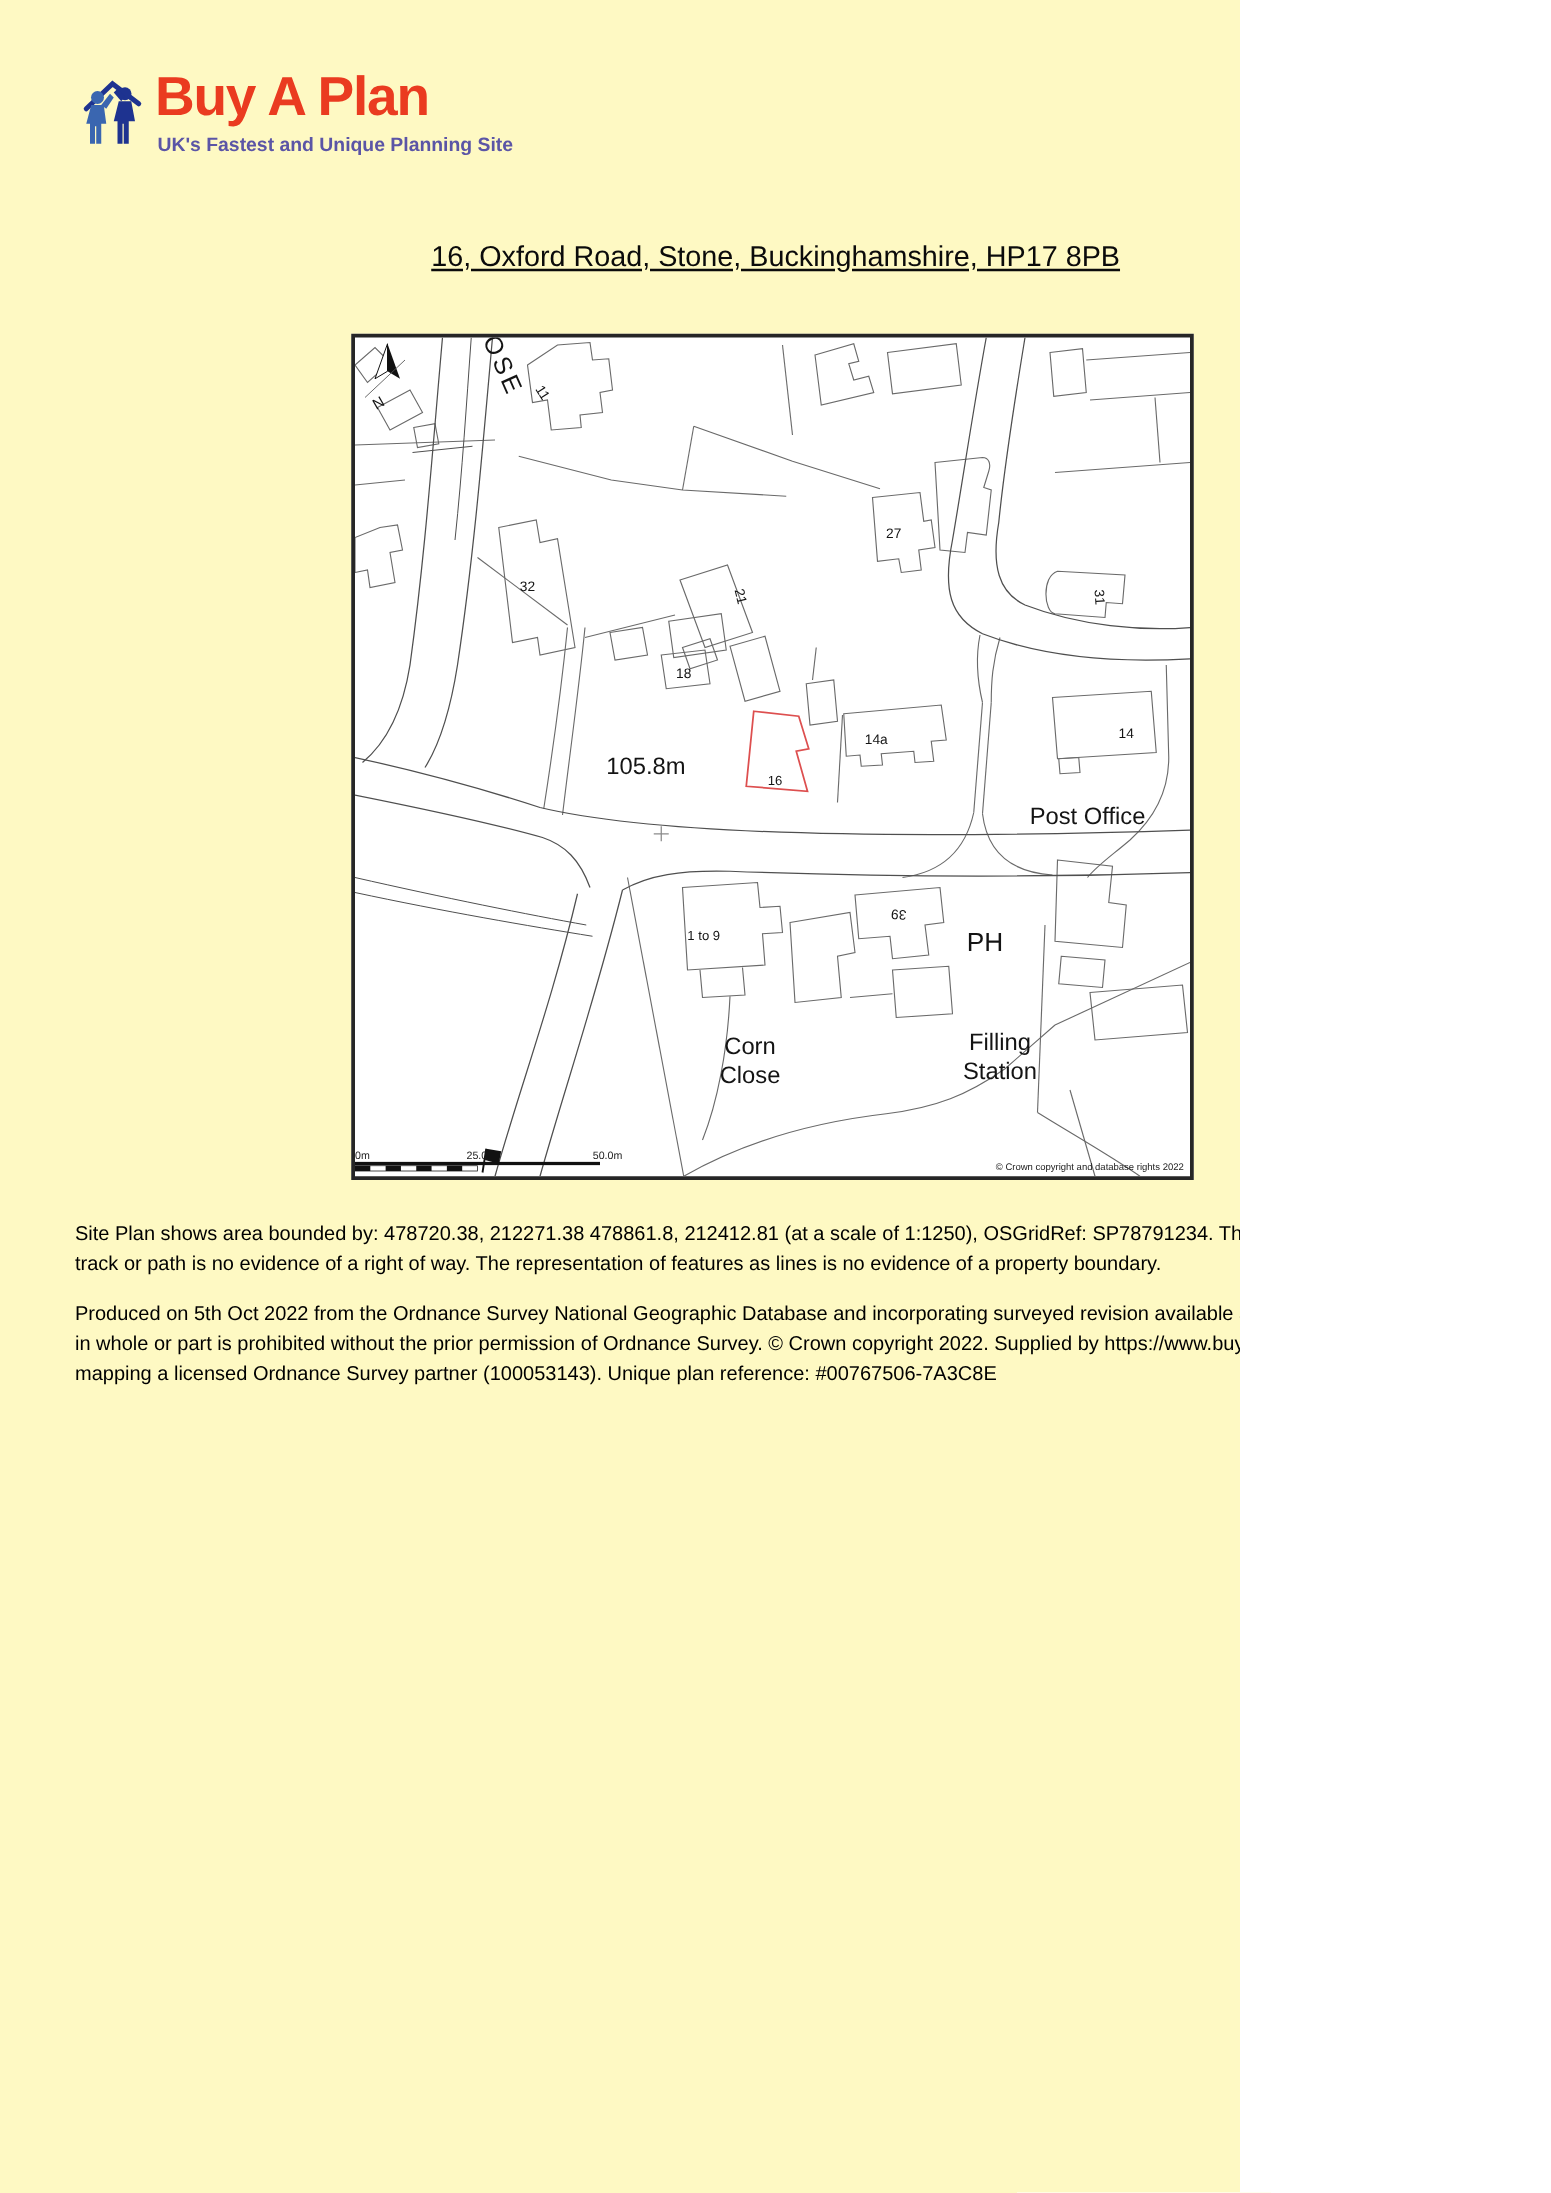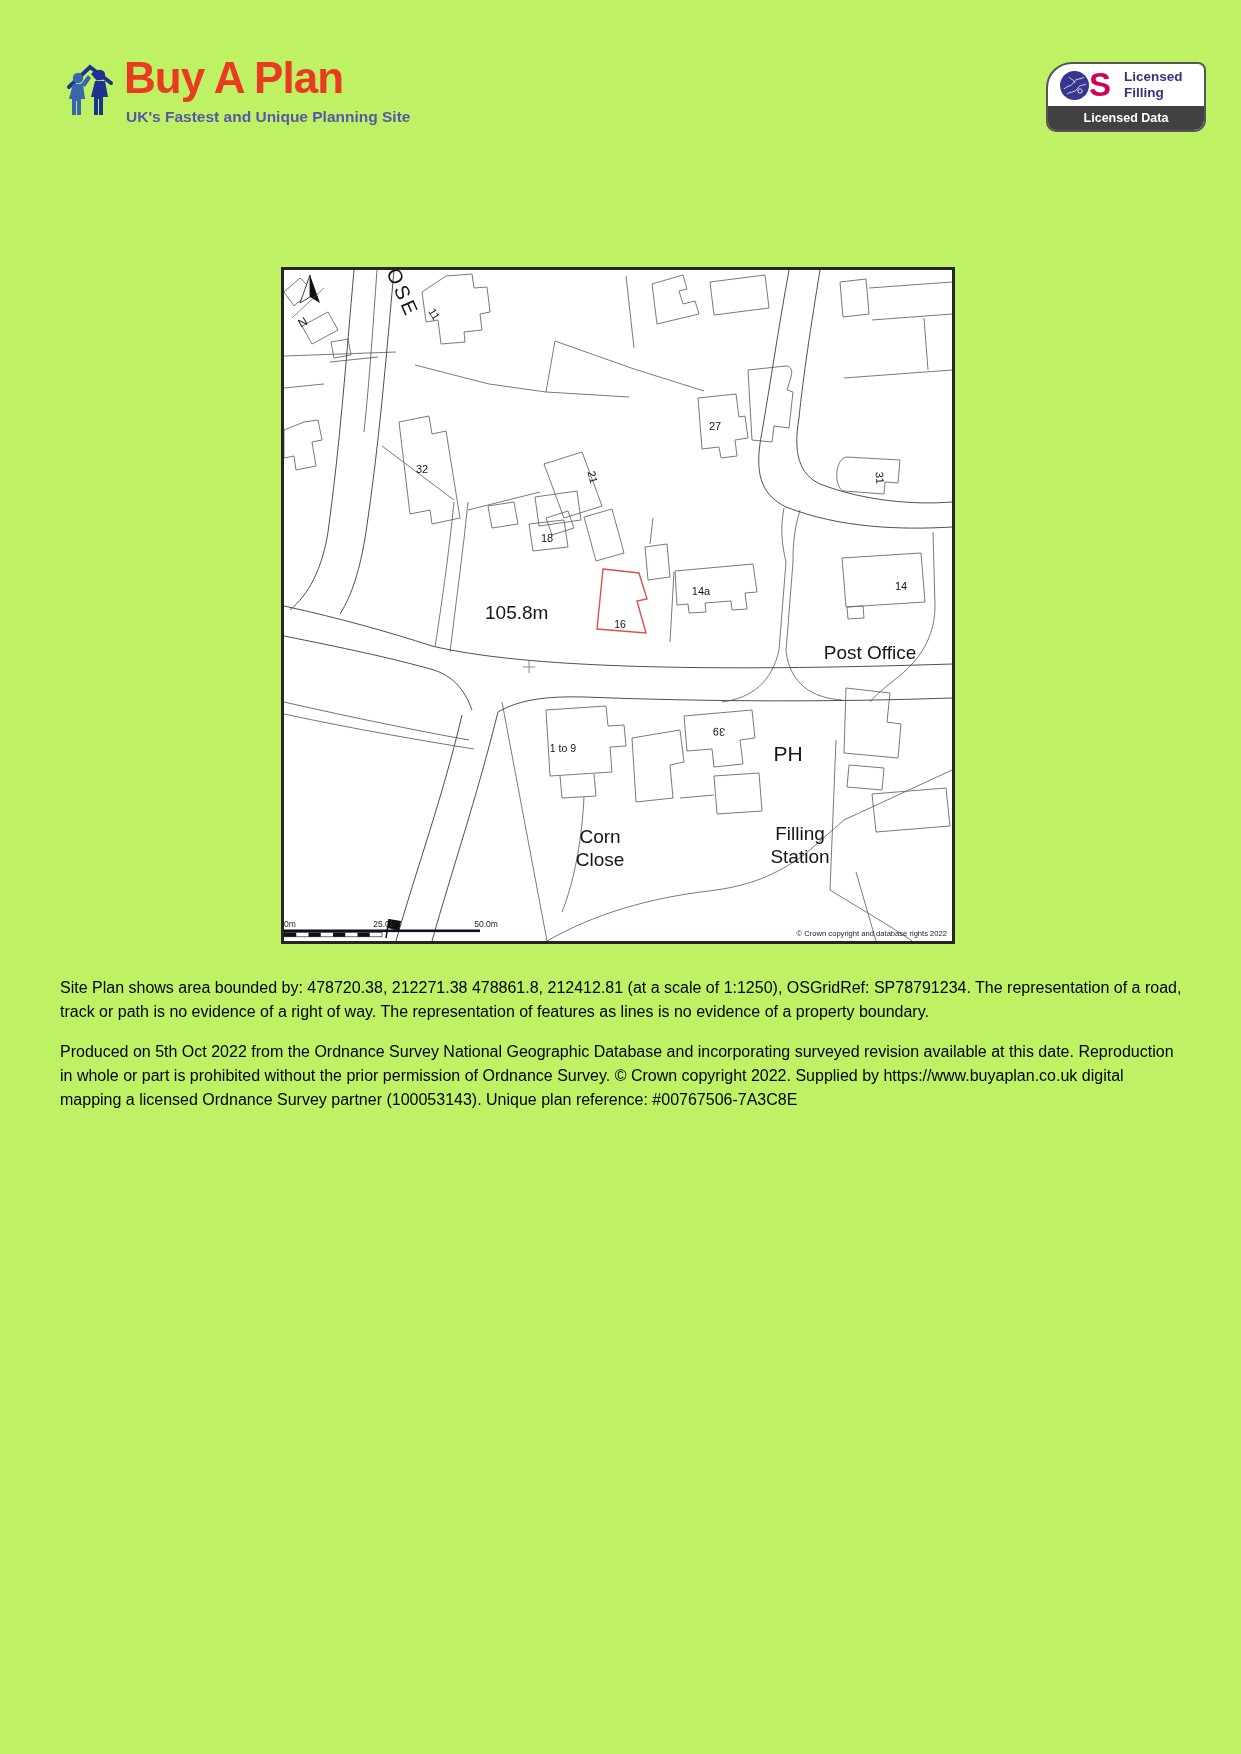--- a/index.html
+++ b/index.html
@@ -1,16 +1,16 @@
 <!DOCTYPE html>
 <html><head>
 <meta charset="utf-8">
 <style>
   html,body{margin:0;padding:0;background:#fff;}
-  .page{position:relative;width:1241px;height:1754px;background:#bef264;
+  .page{position:relative;width:992px;height:1754px;background:#fef9c3;
         font-family:"Liberation Sans",sans-serif;color:#000;overflow:hidden;}
 
   
   .brandwrap{position:absolute;left:64px;top:55px;width:420px;height:80px;}
   .brandicon{position:absolute;left:0;top:6px;width:52px;height:56px;}
   .brandname{position:absolute;left:60px;top:-2px;font-size:44px;font-weight:bold;
              letter-spacing:-1px;}
   .tagline{position:absolute;left:62px;top:53px;font-size:15.5px;font-weight:bold;}
 
   
@@ -77,20 +77,21 @@
       </svg>
       <div class="os-s" style="color: rgb(213, 0, 87);">S</div>
       <div class="os-name" style="color: rgb(51, 51, 126);">
         <div>Licensed</div>
         <div>Filling</div>
       </div>
     </div>
     <div class="osbar" style="background: rgb(65, 64, 66); margin-top: 26px;">Licensed Data</div>
   </div>
 
+  <div class="title">16, Oxford Road, Stone, Buckinghamshire, HP17 8PB</div>
 
   <div class="map">
     <svg width="668" height="671" viewBox="0 0 668 671">
 
       <g fill="none" stroke="#6a6a6a" stroke-width="0.9">
 
         <path d="M 0,22 L 16,8 L 28,20 L 10,36 Z"></path>
         <path d="M 18,56 L 44,42 L 54,60 L 28,74 Z"></path>
         <path d="M 47,72 L 64,69 L 67,85 L 50,88 Z"></path>
         <path d="M 0,86 L 112,82"></path>

